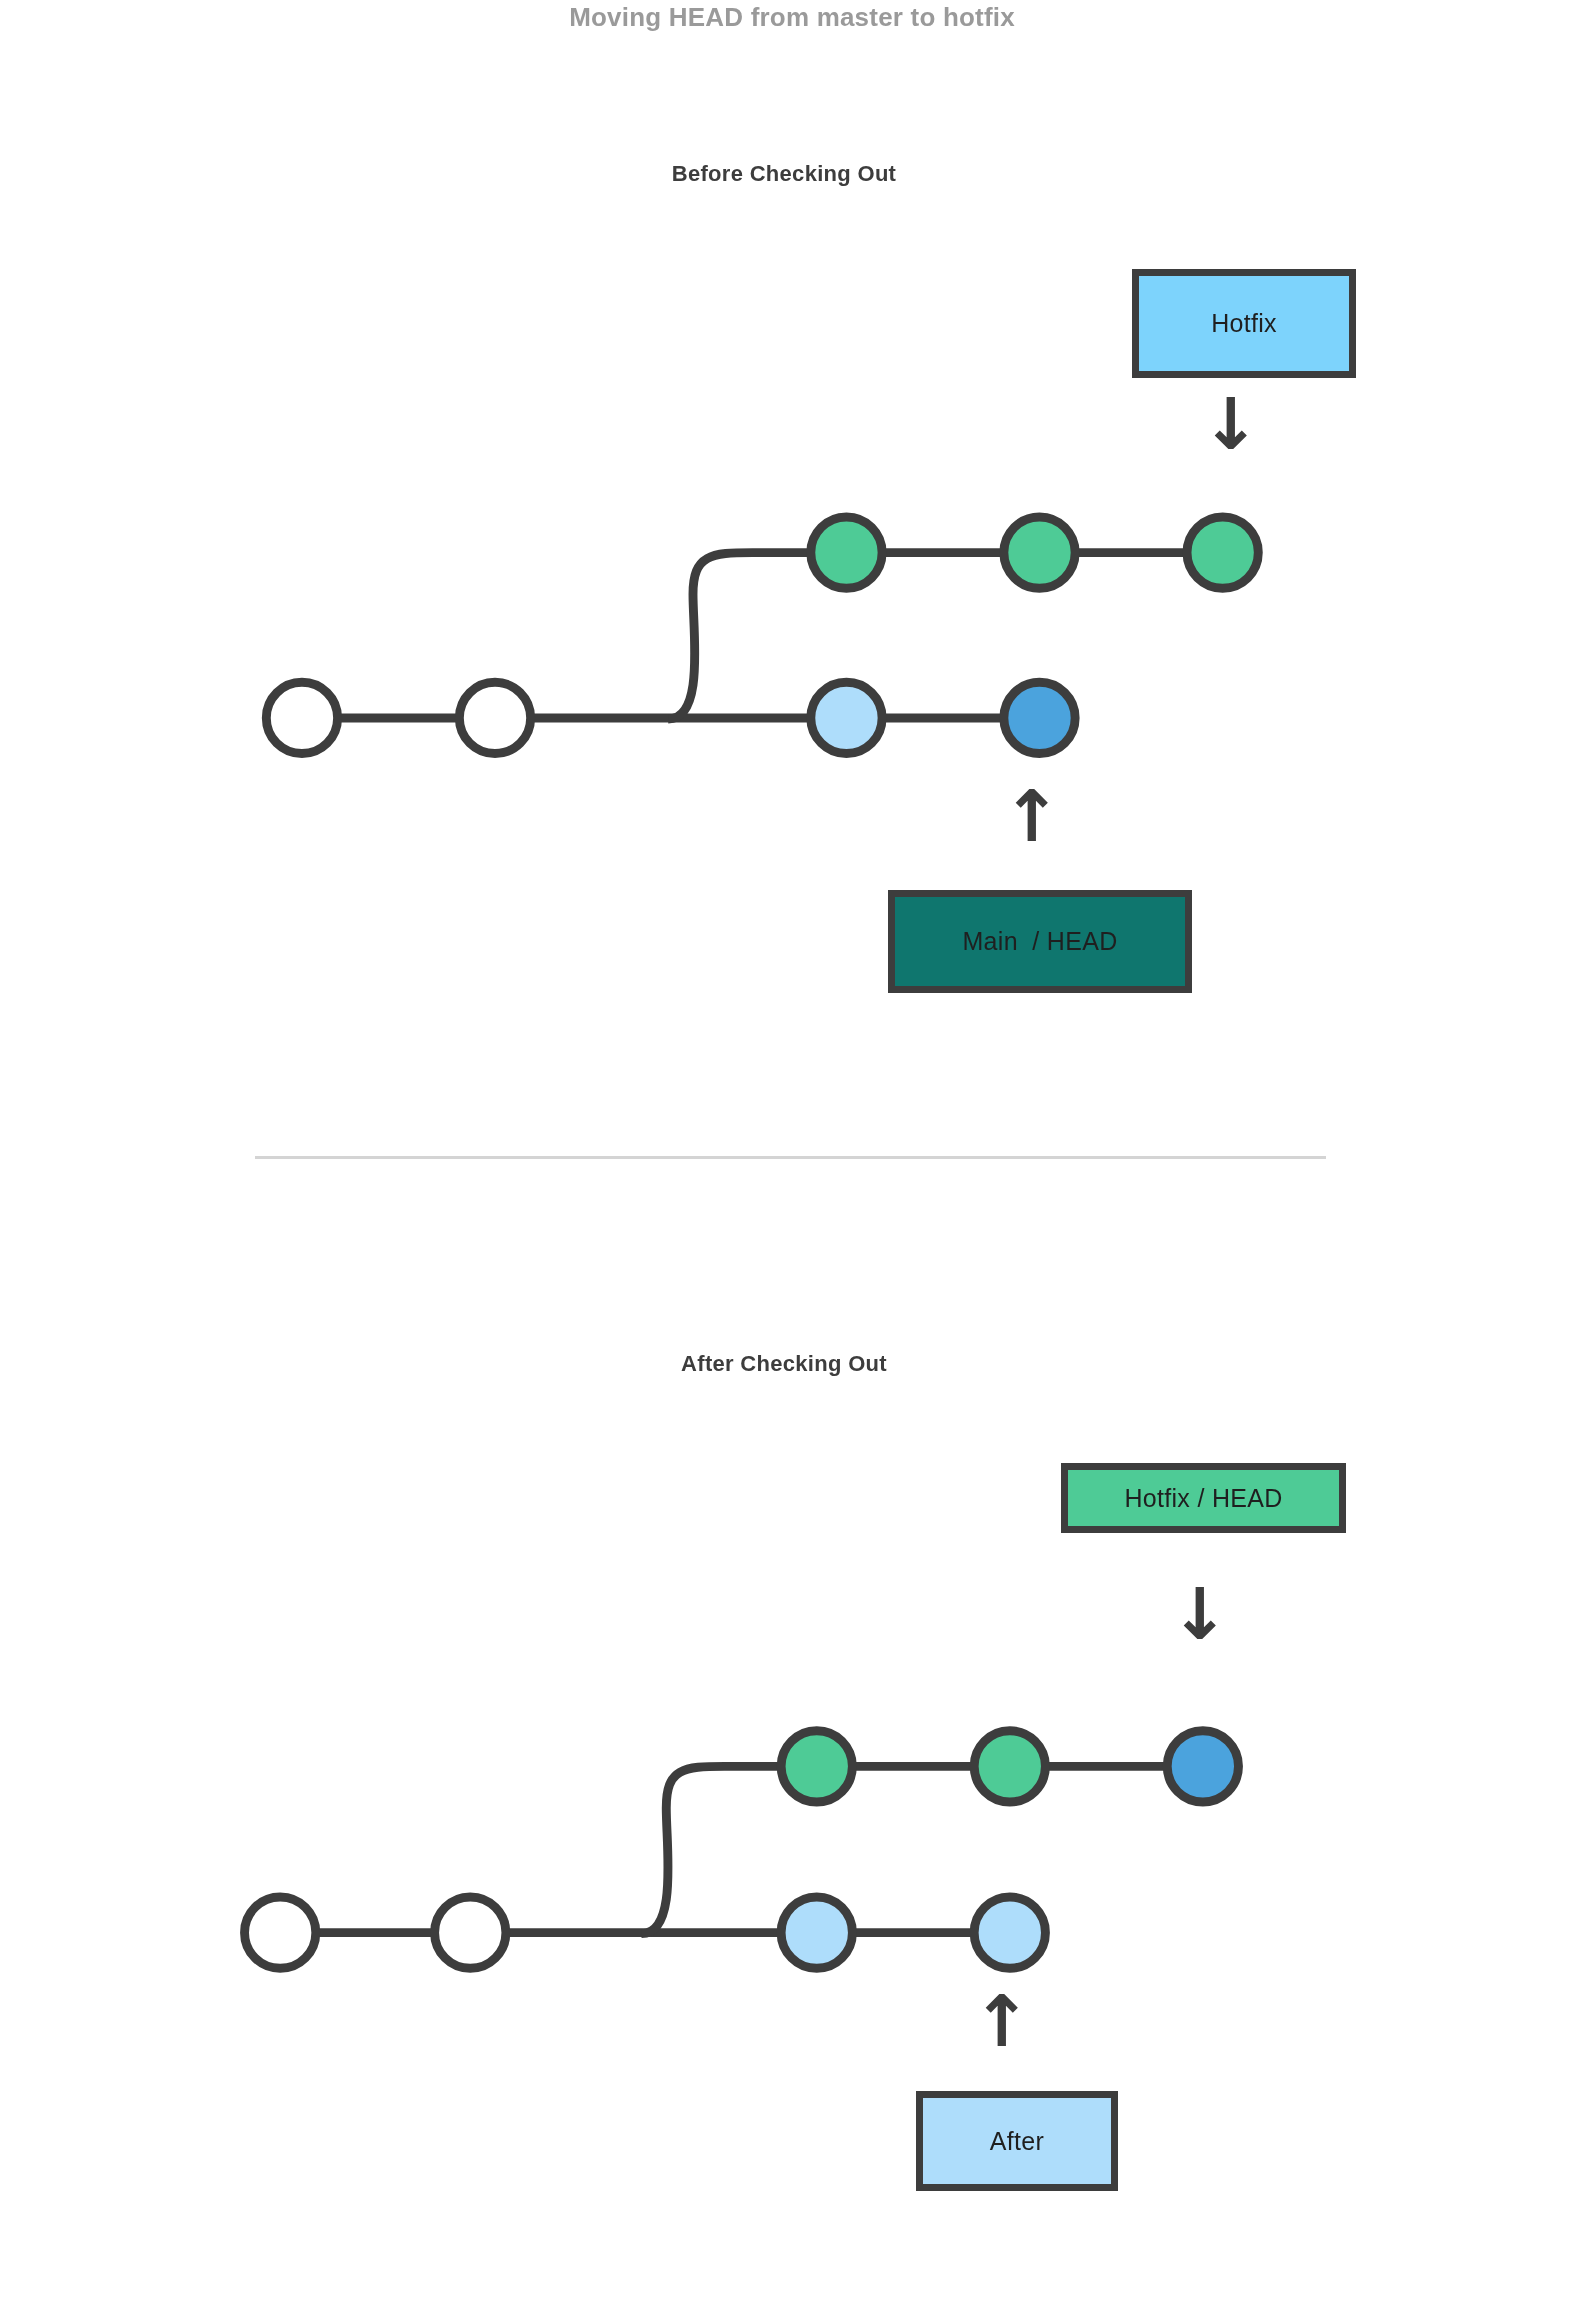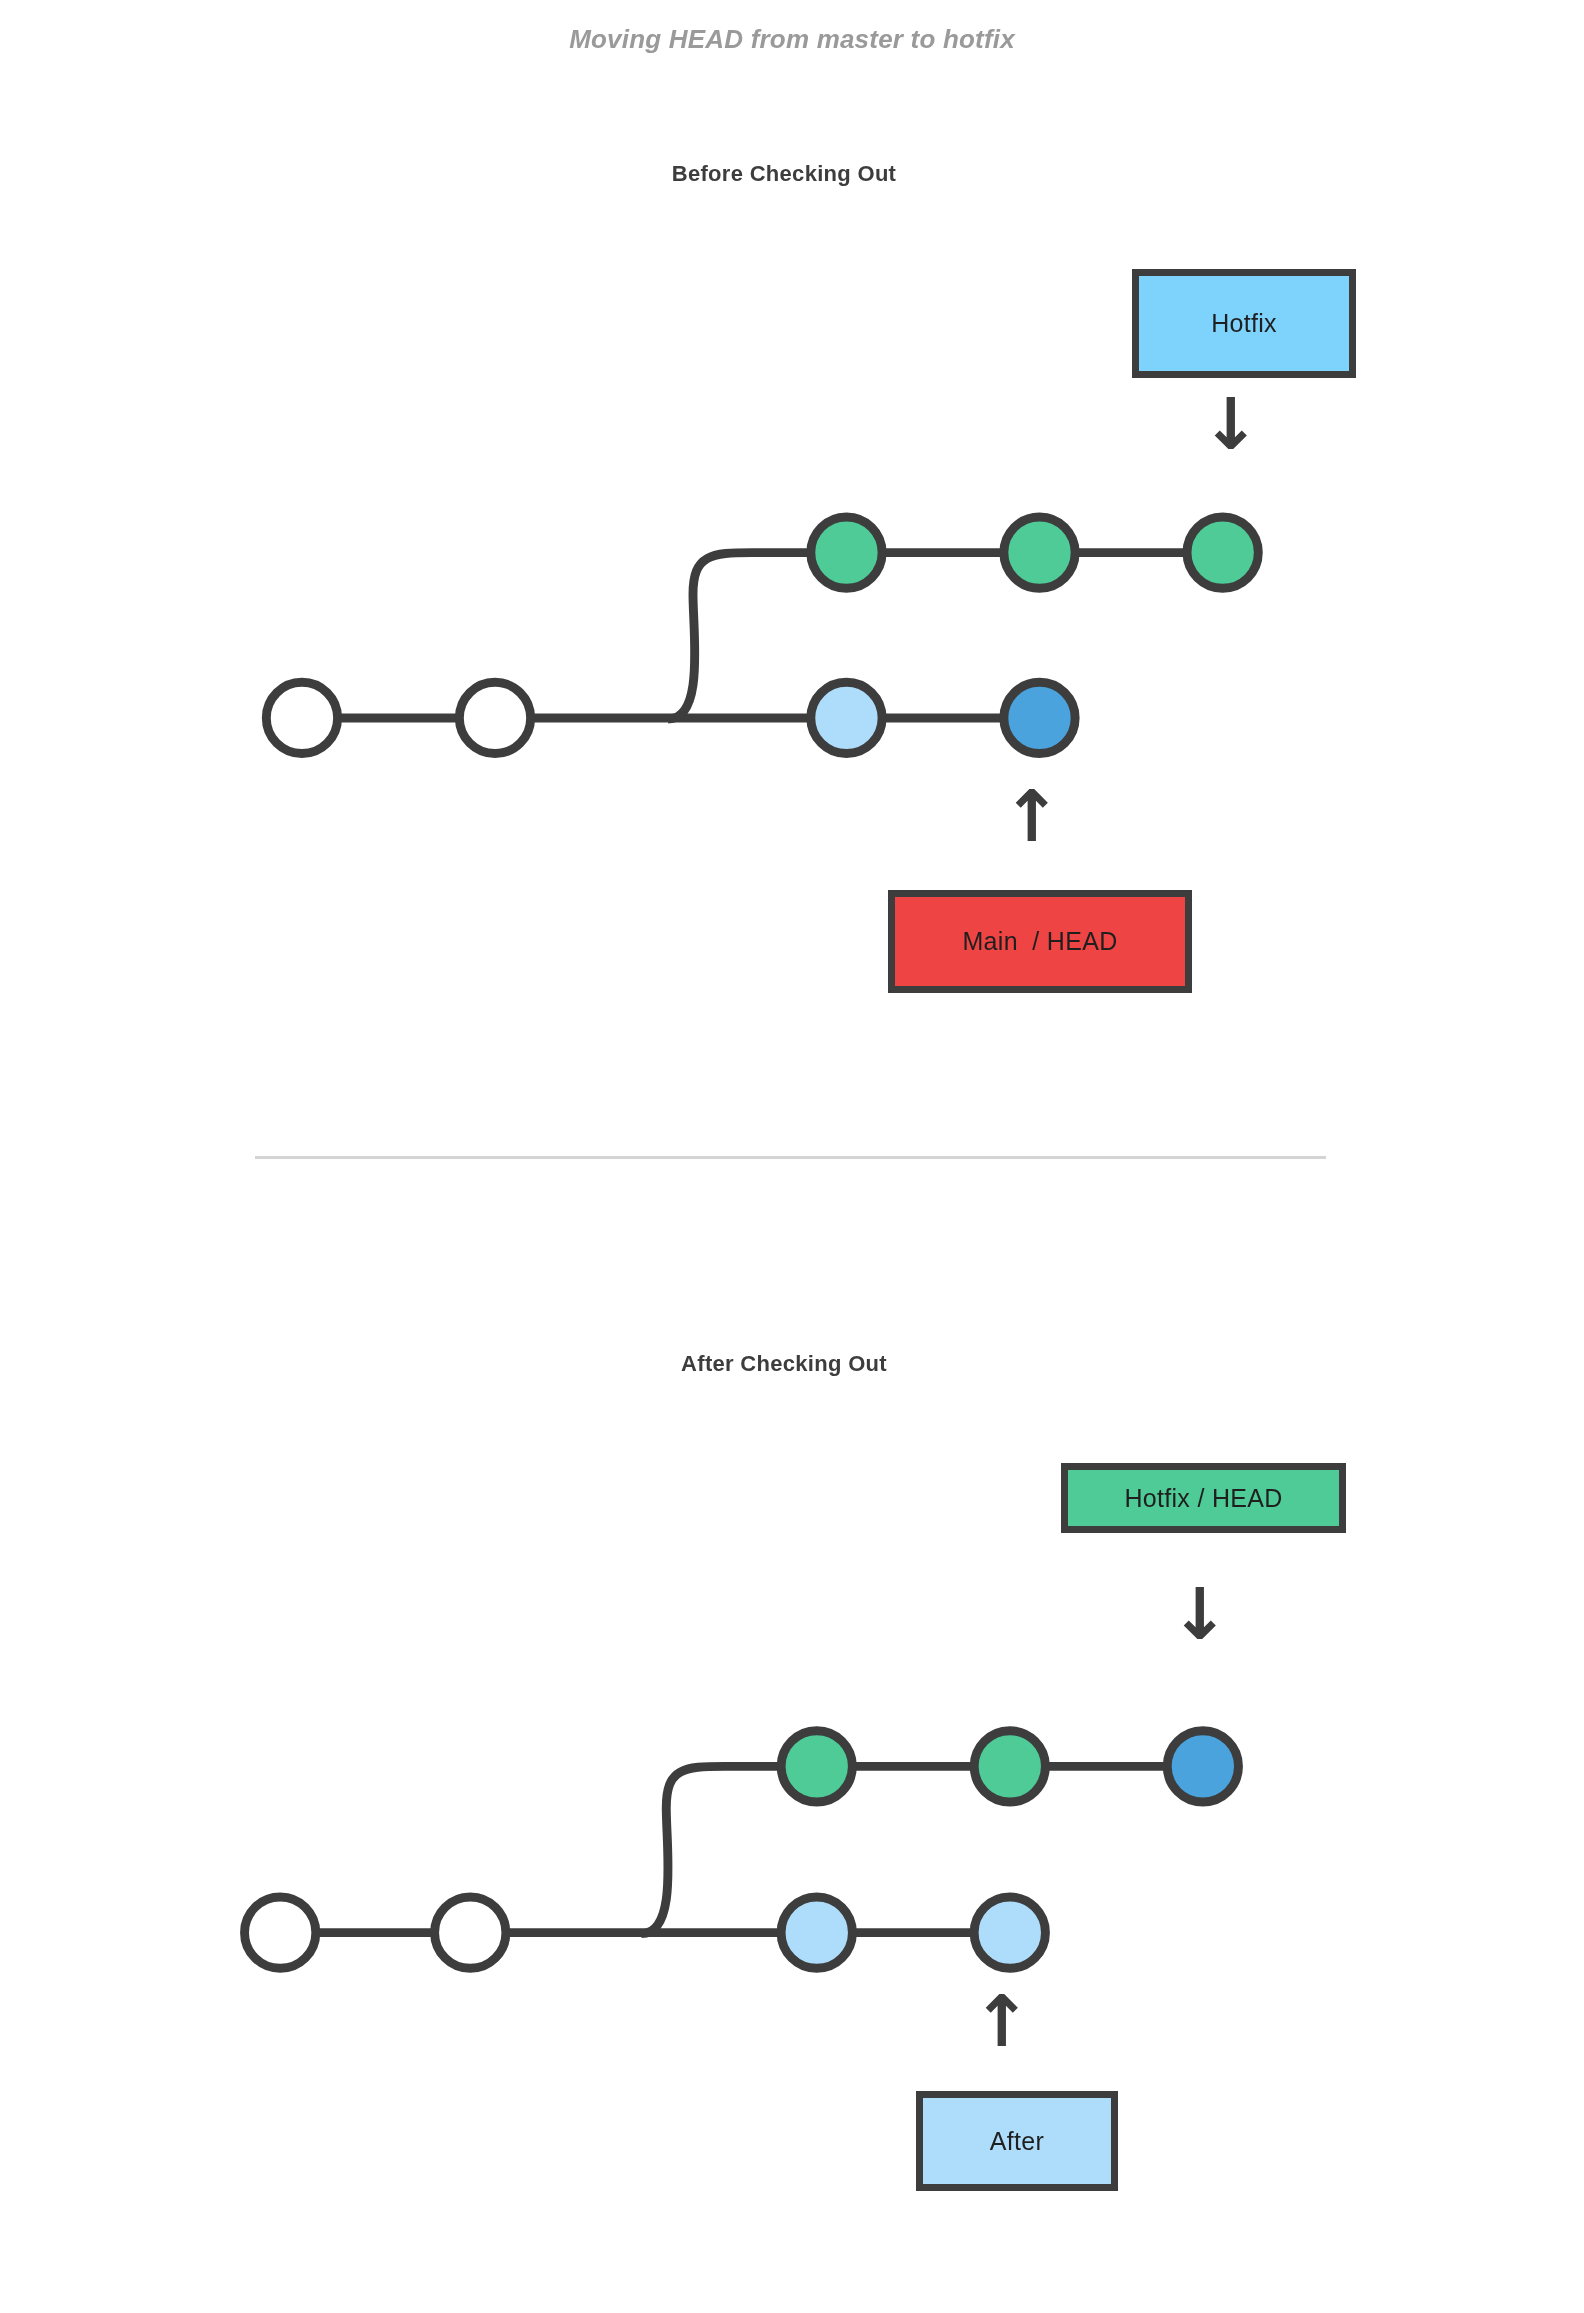--- a/index.html
+++ b/index.html
@@ -17,23 +17,22 @@
   .page-title {
     position: absolute;
     left: 0;
     top: 0;
     width: 1584px;
     text-align: center;
     font-size: 26px;
     font-weight: 600;
     letter-spacing: 0.2px;
     color: #9a9a9a;
-    padding-top: 24px;
+    padding-top: 2px;
     box-sizing: border-box;
-    font-style: italic;
   }
   .section-title {
     position: absolute;
     width: 1584px;
     left: -8px;
     text-align: center;
     font-size: 22px;
     font-weight: 700;
     letter-spacing: 0.3px;
     color: #3d3d3d;
@@ -133,21 +132,21 @@
   <circle class="node" cx="283" cy="1952" r="36" fill="#ffffff"></circle>
   <circle class="node" cx="475" cy="1952" r="36" fill="#ffffff"></circle>
   <circle class="node" cx="825" cy="1952" r="36" fill="#AEDDFB"></circle>
   <circle class="node" cx="1020" cy="1952" r="36" fill="#AEDDFB"></circle>
 </svg>
 
 <div class="label-box" id="before-hotfix-box" style="left:1132px; top:269px; width:224px; height:109px; background:#7dd3fc;">Hotfix</div>
 
 <div class="arrow" style="left:1201px; top:389px;">↓</div>
 
-<div class="label-box" id="before-main-box" style="left:888px; top:890px; width:304px; height:103px; background:#ef4444;">Main  / HEAD</div>
+<div class="label-box" id="before-main-box" style="left:888px; top:890px; width:304px; height:103px; background:#0f766e;">Main  / HEAD</div>
 
 <div class="arrow" style="left:1002px; top:781px;">↑</div>
 
 <div class="divider"></div>
 
 <div class="section-title" id="after-title">After Checking Out</div>
 
 <div class="label-box" id="after-hotfix-box" style="left:1061px; top:1463px; width:285px; height:70px; background:#4ECB96;">Hotfix / HEAD</div>
 
 <div class="arrow" style="left:1170px; top:1579px;">↓</div>

